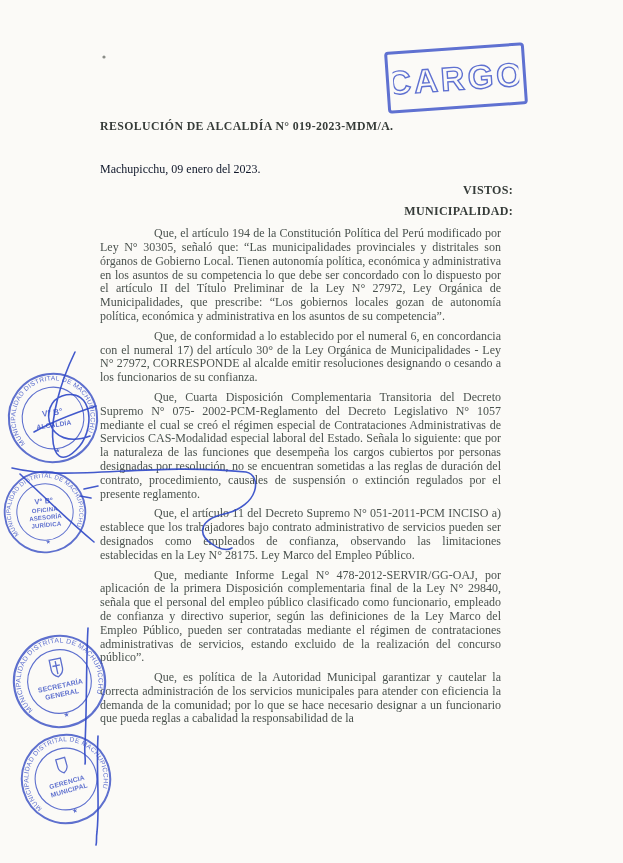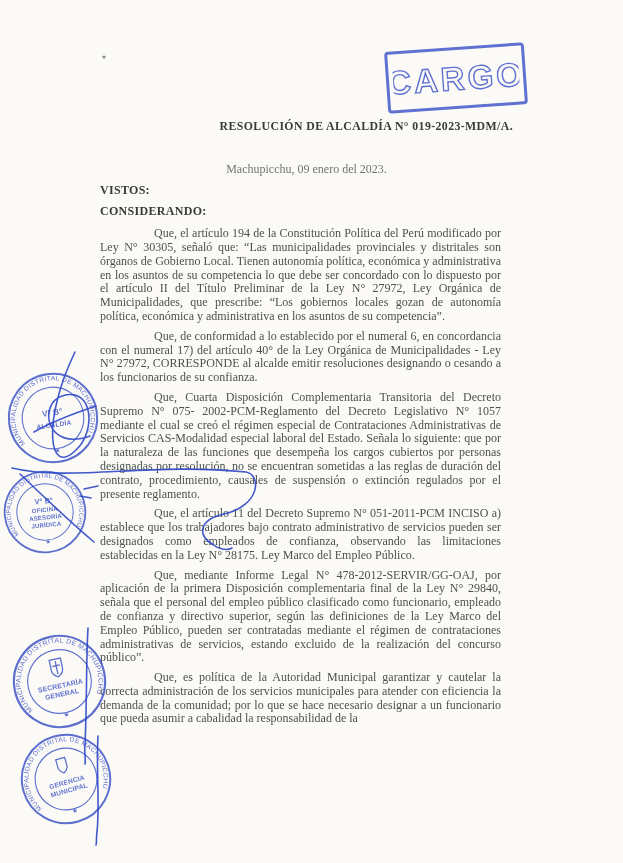--- a/index.html
+++ b/index.html
@@ -12,31 +12,31 @@
     font-family:"Liberation Serif", serif;
   }
   
   .column{
     position:absolute;left:100px;top:120px;width:413px;
     color:#4a524e;
     font-size:12px;line-height:13.8px;
     text-align:justify;
   }
   .doc-title{
-    text-align:right;font-weight:bold;
+    text-align:left;font-weight:bold;
     font-size:11.8px;letter-spacing:.4px;
     color:#363c39;
     margin:0 0 29px 0;
   }
   .dateline{
-    text-align:center;margin:0 0 7px 0;color:#737373;
+    text-align:left;margin:0 0 7px 0;color:#0f172a;
   }
   .sec-heading{
     font-weight:bold;color:#363c39;letter-spacing:.3px;
-    margin:0 0 8px 0;text-align:left;
+    margin:0 0 8px 0;text-align:right;
   }
   .para{margin:0 0 8px 0;}
   .para.que{text-indent:54px;margin:0 12px 6px 0;}
   
   .cargo{
     position:absolute;left:386px;top:47px;width:134px;height:56px;
     border:3.5px solid #3d53c9;border-radius:4px;
     transform:rotate(-4deg);
     opacity:.82;
     display:flex;align-items:center;justify-content:center;
@@ -71,27 +71,27 @@
       <text x="63" y="34" text-anchor="middle" fill="none" stroke="#3d53c9" stroke-width="1.4">CARGO</text>
     </svg>
   </div>
 
   <div class="column">
     <p class="doc-title">RESOLUCIÓN DE ALCALDÍA N° 019-2023-MDM/A.</p>
     <p class="dateline">Machupicchu, 09 enero del 2023.</p>
 
     <p class="sec-heading">VISTOS:</p>
 
-    <p class="sec-heading">CONSIDERANDO:</p>
+    <p class="sec-heading">MUNICIPALIDAD:</p>
     <p class="para que">Que, el artículo 194 de la Constitución Política del Perú modificado por Ley N° 30305, señaló que: “Las municipalidades provinciales y distritales son órganos de Gobierno Local. Tienen autonomía política, económica y administrativa en los asuntos de su competencia lo que debe ser concordado con lo dispuesto por el artículo II del Título Preliminar de la Ley N° 27972, Ley Orgánica de Municipalidades, que prescribe: “Los gobiernos locales gozan de autonomía política, económica y administrativa en los asuntos de su competencia”.</p>
-    <p class="para que">Que, de conformidad a lo establecido por el numeral 6, en concordancia con el numeral 17) del artículo 40° de la Ley Orgánica de Municipalidades - Ley N° 27972, CORRESPONDE al alcalde emitir resoluciones designando o cesando a los funcionarios de su confianza.</p>
+    <p class="para que">Que, de conformidad a lo establecido por el numeral 6, en concordancia con el numeral 17) del artículo 30° de la Ley Orgánica de Municipalidades - Ley N° 27972, CORRESPONDE al alcalde emitir resoluciones designando o cesando a los funcionarios de su confianza.</p>
     <p class="para que">Que, Cuarta Disposición Complementaria Transitoria del Decreto Supremo N° 075- 2002-PCM-Reglamento del Decreto Legislativo N° 1057 mediante el cual se creó el régimen especial de Contrataciones Administrativas de Servicios CAS-Modalidad especial laboral del Estado. Señala lo siguiente: que por la naturaleza de las funciones que desempeña los cargos cubiertos por personas designadas por resolución, no se encuentran sometidas a las reglas de duración del contrato, procedimiento, causales de suspensión o extinción regulados por el presente reglamento.</p>
     <p class="para que">Que, el artículo 11 del Decreto Supremo N° 051-2011-PCM INCISO a) establece que los trabajadores bajo contrato administrativo de servicios pueden ser designados como empleados de confianza, observando las limitaciones establecidas en la Ley N° 28175. Ley Marco del Empleo Público.</p>
     <p class="para que">Que, mediante Informe Legal N° 478-2012-SERVIR/GG-OAJ, por aplicación de la primera Disposición complementaria final de la Ley N° 29840, señala que el personal del empleo público clasificado como funcionario, empleado de confianza y directivo superior, según las definiciones de la Ley Marco del Empleo Público, pueden ser contratadas mediante el régimen de contrataciones administrativas de servicios, estando excluido de la realización del concurso público”.</p>
-    <p class="para que">Que, es política de la Autoridad Municipal garantizar y cautelar la correcta administración de los servicios municipales para atender con eficiencia la demanda de la comunidad; por lo que se hace necesario designar a un funcionario que pueda asumir a cabalidad la responsabilidad de la</p>
+    <p class="para que">Que, es política de la Autoridad Municipal garantizar y cautelar la correcta administración de los servicios municipales para atender con eficiencia la demanda de la comunidad; por lo que se hace necesario designar a un funcionario que pueda reglas a cabalidad la responsabilidad de la</p>
   </div>
 
   <svg class="stamp" style="left:7px;top:372px;width:92px;height:92px;transform:rotate(-8deg);" viewBox="0 0 100 100">
     <circle cx="50" cy="50" r="48" stroke-width="2.2"></circle>
     <circle cx="50" cy="50" r="33.5" stroke-width="1.2"></circle>
     <path class="ringpath" id="ring0" d="M16.4,73.5 A41,41 0 1 1 83.6,73.5"></path>
     <text class="ring"><textPath href="#ring0" textLength="175" lengthAdjust="spacingAndGlyphs">MUNICIPALIDAD DISTRITAL DE MACHUPICCHU</textPath></text>
     <text class="sep" x="50" y="88">★</text>
     <text class="vb" x="50" y="47">V° B°</text>
     <text class="cline" x="50" y="60">ALCALDÍA</text>

